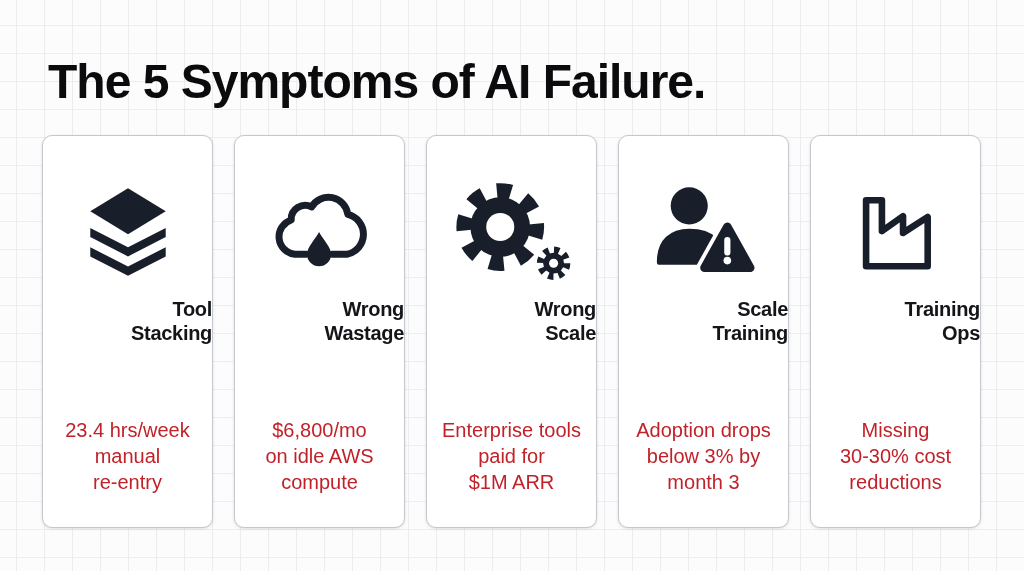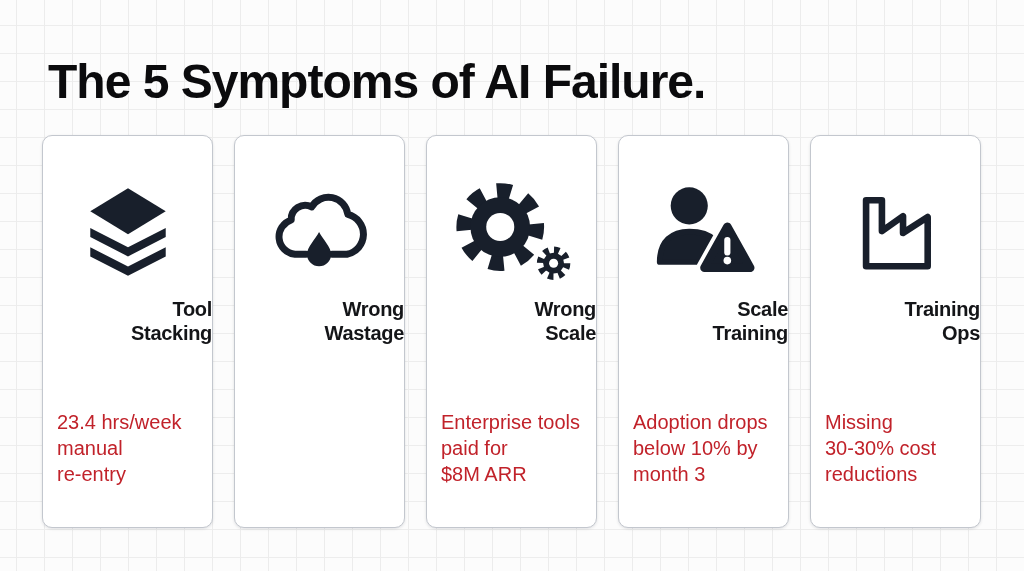--- a/index.html
+++ b/index.html
@@ -34,22 +34,22 @@
     position:absolute;top:42px;left:0;right:0;height:108px;
     display:flex;align-items:center;justify-content:center;
   }
   .card-title{
     position:absolute;top:161px;left:0;right:0;margin:0;
     text-align:right;white-space:pre-line;
     font-size:20px;font-weight:700;line-height:1.2;
     letter-spacing:-0.3px;color:#141518;
   }
   .card-stat{
-    position:absolute;bottom:28px;left:2px;right:2px;margin:12px;
-    white-space:pre-line;
+    position:absolute;bottom:28px;left:2px;right:2px;margin:4px;
+    text-align:center;white-space:pre-line;
     font-size:20px;font-weight:500;line-height:1.3;
     color:#c1222a;
   }
   .ink{fill:#181f2b;}
   .ink-stroke{fill:none;stroke:#181f2b;}
 </style>
 </head>
 <body>
 
 <h1 class="page-title">The 5 Symptoms of AI Failure.</h1>
@@ -73,55 +73,58 @@
 
   <div class="card">
     <div class="icon-box" aria-label="cloud-rain-icon">
       <svg width="102" height="82" viewBox="0 0 110 88" aria-hidden="true">
         <path class="ink-stroke" stroke-width="7.5" stroke-linecap="round" stroke-linejoin="round" d="M 40 68 H 28 A 19 19 0 0 1 24 31 A 15 15 0 0 1 46 17 A 21 21 0 0 1 85 25 A 22 22 0 0 1 84 68 H 68"></path>
         <path class="ink" d="M54 44 C 50 52 41 60 41 68 A 13 13 0 0 0 67 68 C 67 60 58 52 54 44 Z"></path>
       </svg>
     </div>
     <h2 class="card-title">Wrong
 Wastage</h2>
+    <p class="card-stat">$6,800/mo
+on idle AWS
+compute</p>
   </div>
 
   <div class="card">
     <div class="icon-box" aria-label="gears-icon">
       <svg width="118" height="104" viewBox="0 0 130 115" aria-hidden="true">
         <circle class="ink-stroke" cx="52" cy="52" r="40" stroke-width="17" stroke-dasharray="15.7 15.7" stroke-dashoffset="4"></circle>
         <circle class="ink" cx="52" cy="52" r="33"></circle>
         <circle cx="52" cy="52" r="15.5" fill="#ffffff"></circle>
         <circle class="ink-stroke" cx="111" cy="92" r="14" stroke-width="9" stroke-dasharray="5.5 5.5"></circle>
         <circle class="ink" cx="111" cy="92" r="11.5"></circle>
         <circle cx="111" cy="92" r="5" fill="#ffffff"></circle>
       </svg>
     </div>
     <h2 class="card-title">Wrong
 Scale</h2>
     <p class="card-stat">Enterprise tools
 paid for
-$8M ARR</p>
+$1M ARR</p>
   </div>
 
   <div class="card">
     <div class="icon-box" aria-label="user-warning-icon">
       <svg width="110" height="100" viewBox="0 0 115 105" aria-hidden="true">
         <circle class="ink" cx="42" cy="25" r="19.5"></circle>
         <path class="ink" stroke="#181f2b" stroke-width="6" stroke-linejoin="round" d="M 11 84 C 11 62 24 52 42 52 C 54 52 63 55 69 61 L 56 84 Z"></path>
         <path d="M 82 47 L 106 90 L 58 90 Z" fill="#ffffff" stroke="#ffffff" stroke-width="17" stroke-linejoin="round"></path>
         <path class="ink" stroke="#181f2b" stroke-width="9" stroke-linejoin="round" d="M 82 47 L 106 90 L 58 90 Z"></path>
         <line x1="82" y1="61" x2="82" y2="74" stroke="#ffffff" stroke-width="6.5" stroke-linecap="round"></line>
         <circle cx="82" cy="82.5" r="4" fill="#ffffff"></circle>
       </svg>
     </div>
     <h2 class="card-title">Scale
 Training</h2>
     <p class="card-stat">Adoption drops
-below 10% by
+below 3% by
 month 3</p>
   </div>
 
   <div class="card">
     <div class="icon-box" aria-label="factory-icon">
       <svg width="88" height="100" viewBox="0 0 100 100" aria-hidden="true">
         <path class="ink-stroke" stroke-width="7.5" stroke-linejoin="round" d="M16 89 L16 14 L34 14 L34 49 L58 32 L58 51 L86 33 L86 89 Z"></path>
       </svg>
     </div>
     <h2 class="card-title">Training

